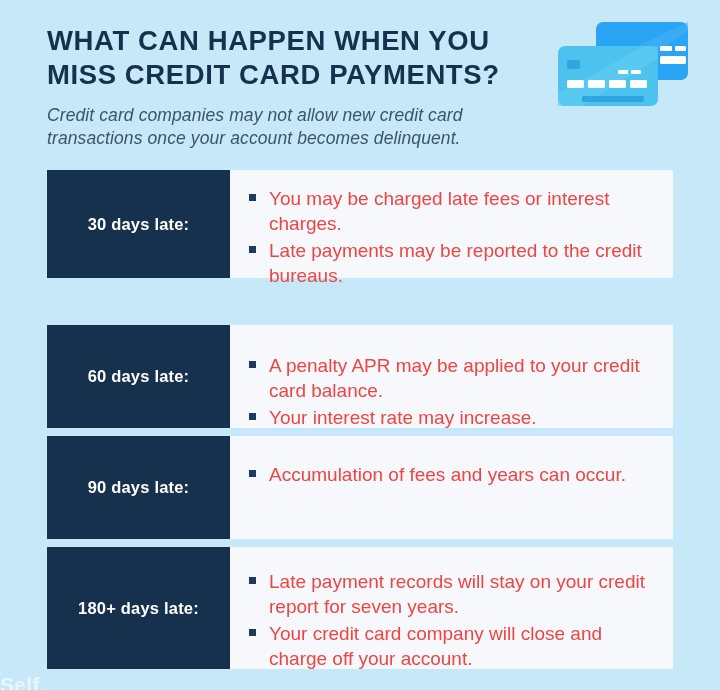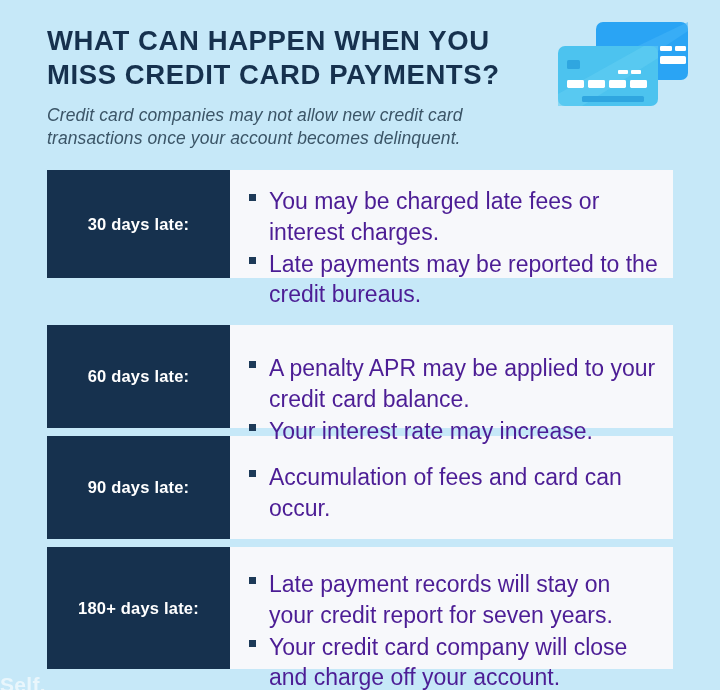--- a/index.html
+++ b/index.html
@@ -92,22 +92,22 @@
     box-sizing: border-box;
   }
   .bullet-list {
     list-style: none;
     margin: 0;
     padding: 0;
   }
   .bullet-item {
     position: relative;
     padding-left: 26px;
-    color: #4c1d95;
-    font-size: 23px;
+    color: #ef4444;
+    font-size: 19px;
     line-height: 1.34;
     margin-bottom: 1px;
   }
   .bullet-item:last-child { margin-bottom: 0; }
   .bullet-item .sq {
     position: absolute;
     left: 6px;
     top: 8px;
     width: 7px;
     height: 7px;
@@ -210,21 +210,21 @@
         </ul>
       </div>
     </div>
 
     <div class="row row-3">
       <div class="row-label">90 days late:</div>
       <div class="row-content">
         <ul class="bullet-list">
           <li class="bullet-item">
             <span class="sq"></span>
-            <span>Accumulation of fees and card can occur.</span>
+            <span>Accumulation of fees and years can occur.</span>
           </li>
         </ul>
       </div>
     </div>
 
     <div class="row row-4">
       <div class="row-label">180+ days late:</div>
       <div class="row-content">
         <ul class="bullet-list">
           <li class="bullet-item">

